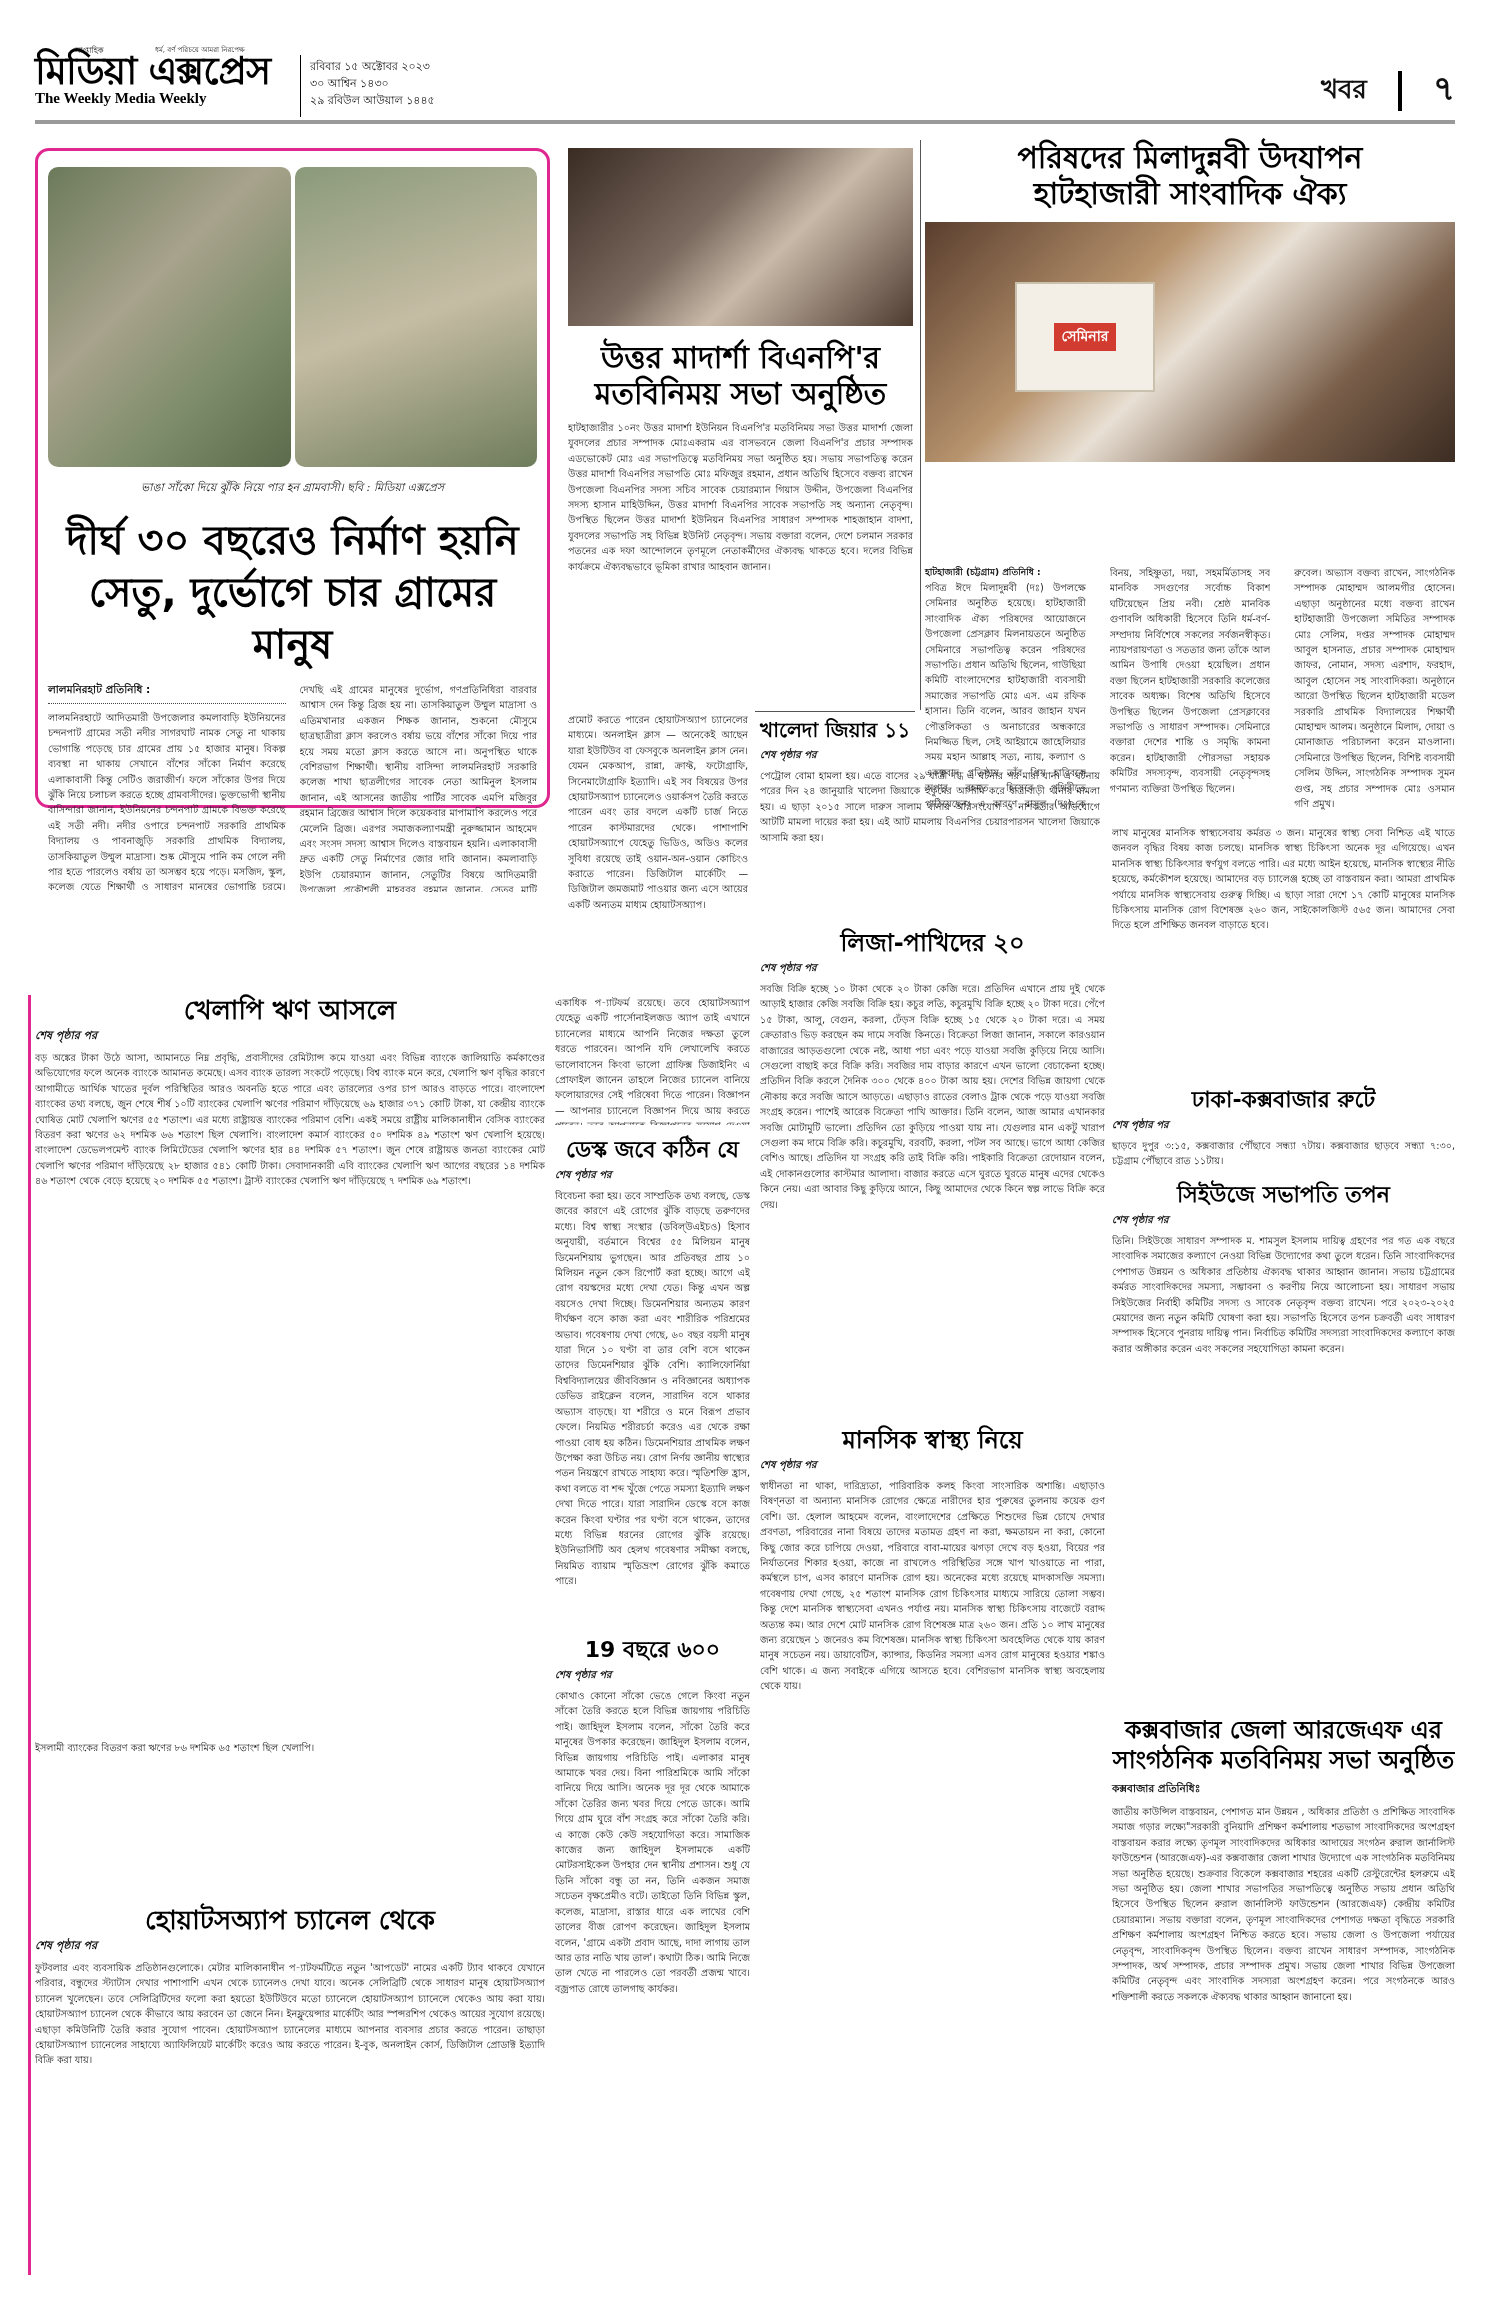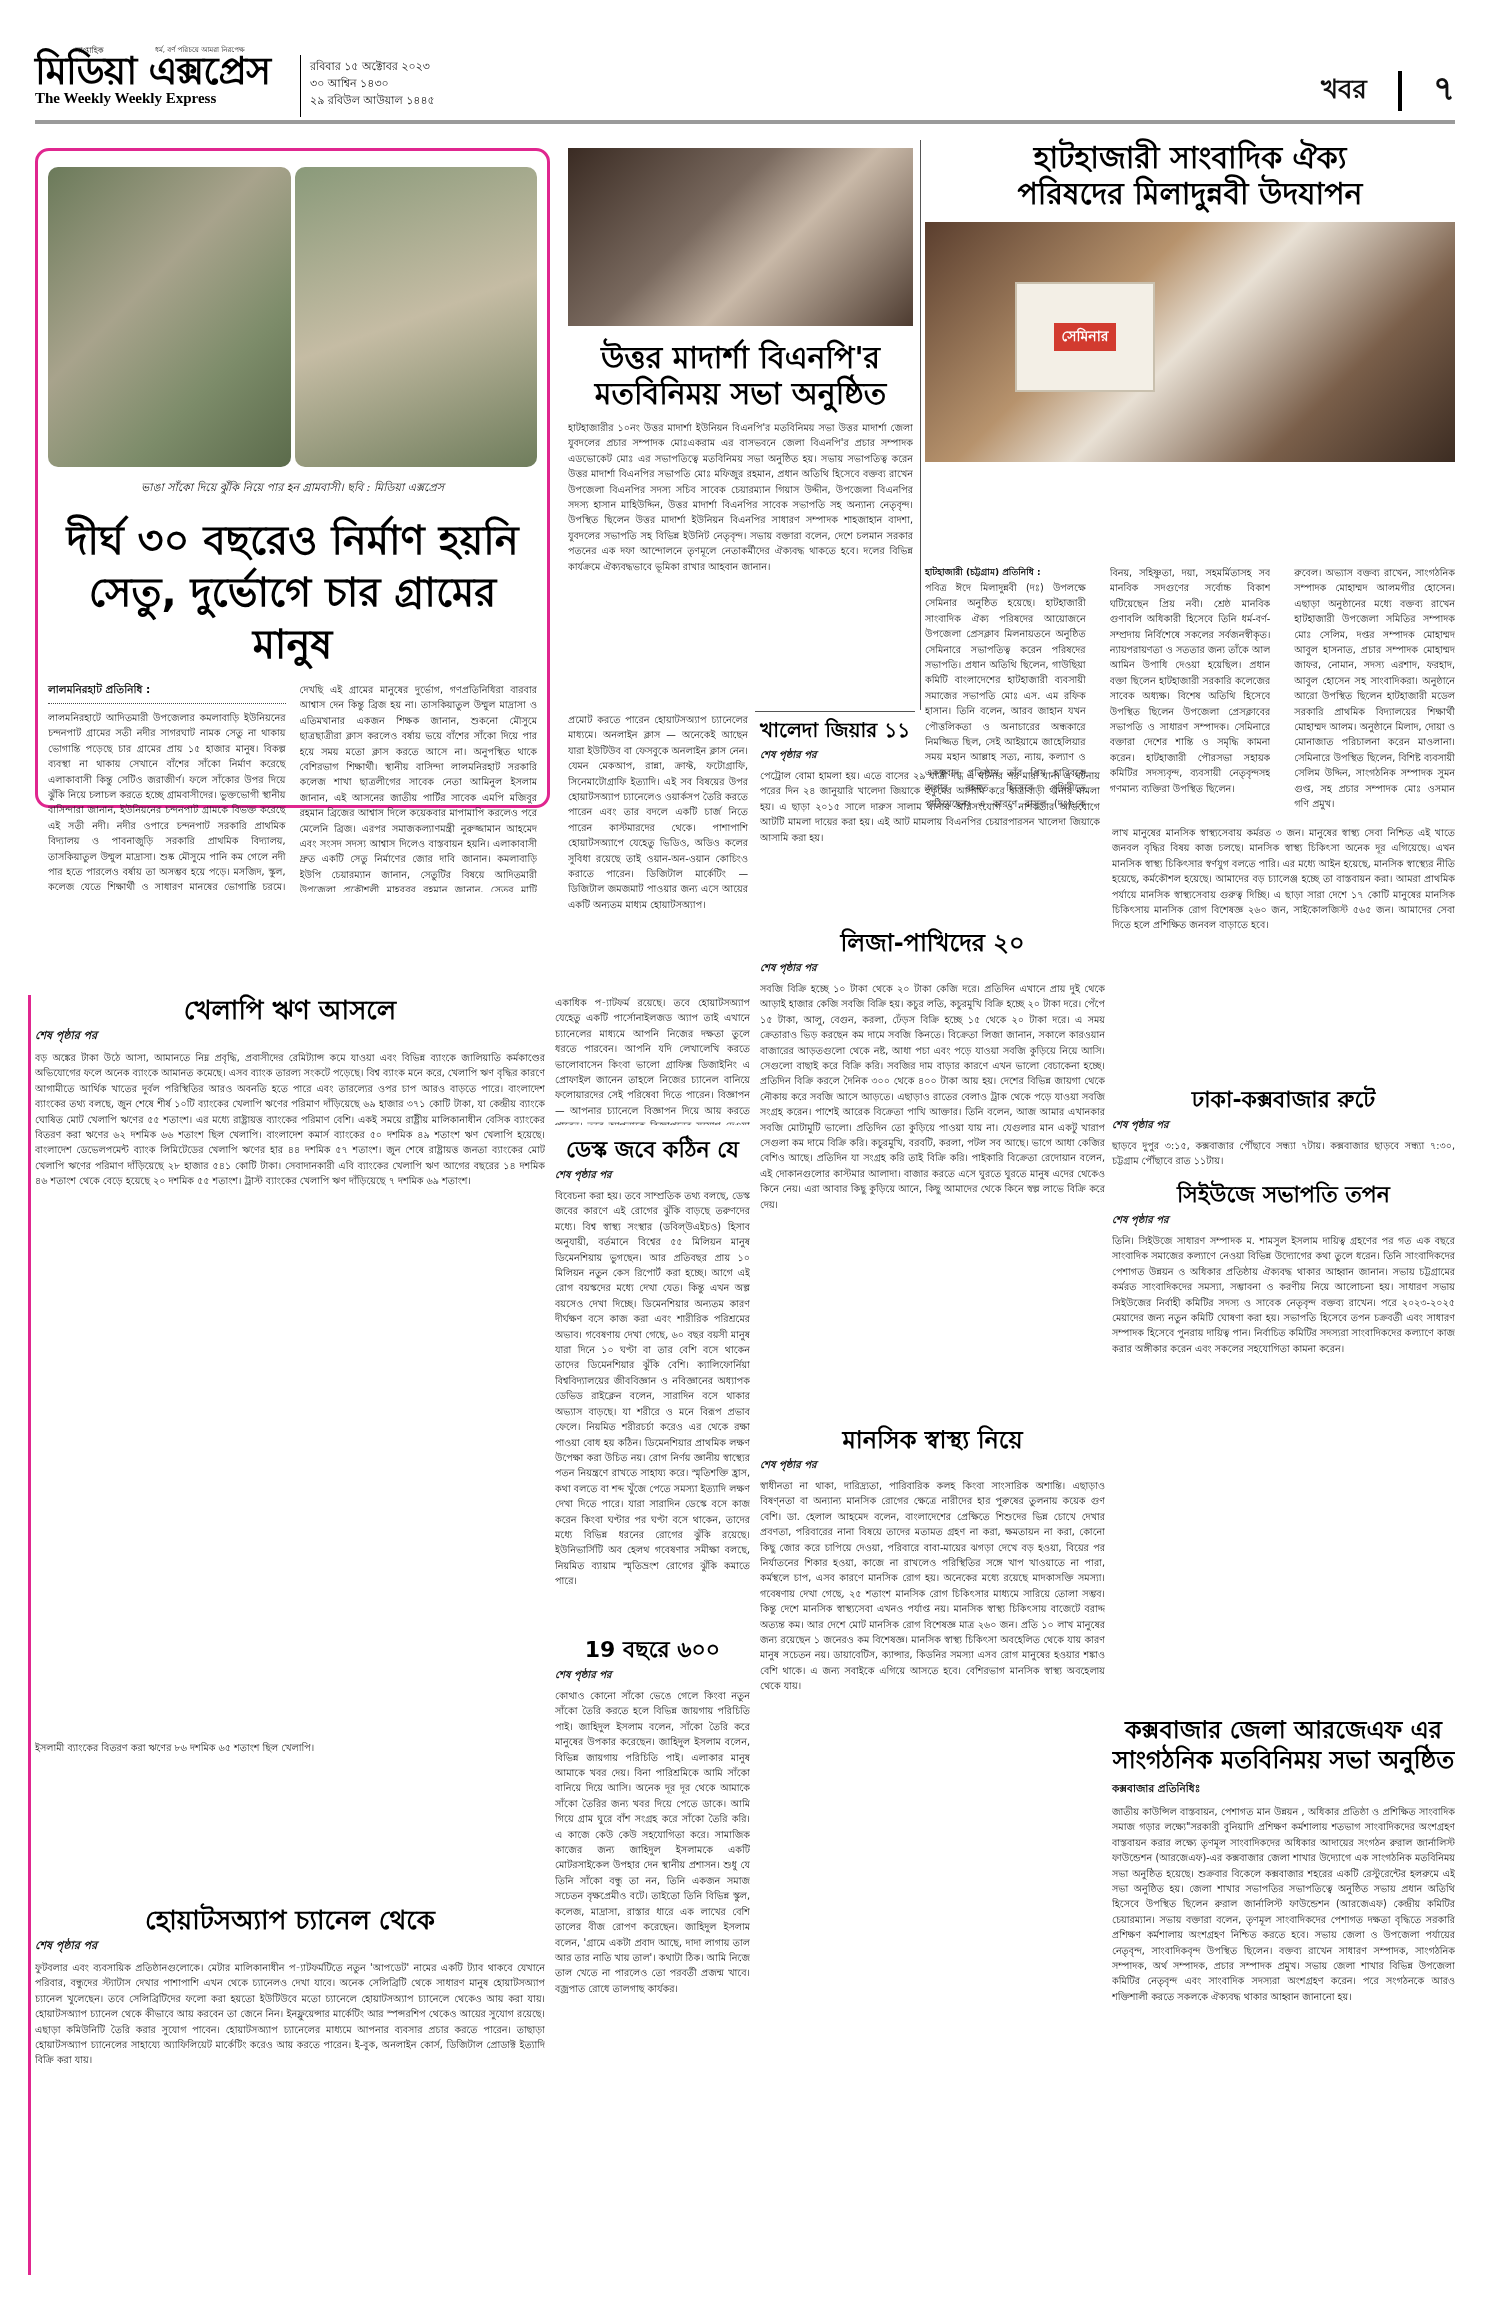--- a/index.html
+++ b/index.html
@@ -35,21 +35,21 @@
   .fill{overflow:hidden}
 </style>
 </head>
 <body>
 
 <div class="abs masthead">
   <div class="abs logo">
     <span class="logo-top">সাপ্তাহিক</span>
     <span class="logo-tag">ধর্ম, বর্ণ পরিচয়ে আমরা নিরপেক্ষ</span>
     <div class="logo-main">মিডিয়া এক্সপ্রেস</div>
-    <div class="logo-sub">The Weekly Weekly Express</div>
+    <div class="logo-sub">The Weekly Media Weekly</div>
   </div>
   <div class="abs vsep"></div>
   <div class="abs dates">
     <div>রবিবার ১৫ অক্টোবর ২০২৩</div>
     <div>৩০ আশ্বিন ১৪৩০</div>
     <div>২৯ রবিউল আউয়াল ১৪৪৫</div>
   </div>
   <div class="abs section">
     <span>খবর</span>
     <span class="bar"></span>
@@ -77,22 +77,22 @@
 </div>
 
 <div class="abs" style="left:568px;top:148px;width:345px;height:560px">
   <div class="photo2" style="height:178px"></div>
   <h2 class="hd" style="margin-top:14px">উত্তর মাদার্শা বিএনপি'র</h2>
   <h2 class="hd">মতবিনিময় সভা অনুষ্ঠিত</h2>
   <div class="txt fill" style="margin-top:8px;height:250px">হাটহাজারীর ১০নং উত্তর মাদার্শা ইউনিয়ন বিএনপি'র মতবিনিময় সভা উত্তর মাদার্শা জেলা যুবদলের প্রচার সম্পাদক মোঃএকরাম এর বাসভবনে জেলা বিএনপি'র প্রচার সম্পাদক এডভোকেট মোঃ এর সভাপতিত্বে মতবিনিময় সভা অনুষ্ঠিত হয়। সভায় সভাপতিত্ব করেন উত্তর মাদার্শা বিএনপির সভাপতি মোঃ মফিজুর রহমান, প্রধান অতিথি হিসেবে বক্তব্য রাখেন উপজেলা বিএনপির সদস্য সচিব সাবেক চেয়ারম্যান গিয়াস উদ্দীন, উপজেলা বিএনপির সদস্য হাসান মাহিউদ্দিন, উত্তর মাদার্শা বিএনপির সাবেক সভাপতি সহ অন্যান্য নেতৃবৃন্দ। উপস্থিত ছিলেন উত্তর মাদার্শা ইউনিয়ন বিএনপির সাধারণ সম্পাদক শাহজাহান বাদশা, যুবদলের সভাপতি সহ বিভিন্ন ইউনিট নেতৃবৃন্দ। সভায় বক্তারা বলেন, দেশে চলমান সরকার পতনের এক দফা আন্দোলনে তৃণমূলে নেতাকর্মীদের ঐক্যবদ্ধ থাকতে হবে। দলের বিভিন্ন কার্যক্রমে ঐক্যবদ্ধভাবে ভূমিকা রাখার আহবান জানান।</div>
 </div>
 
 <div class="abs" style="left:925px;top:140px;width:530px;height:420px">
+  <h2 class="hd">পরিষদের মিলাদুন্নবী উদযাপন</h2>
   <h2 class="hd">হাটহাজারী সাংবাদিক ঐক্য</h2>
-  <h2 class="hd">পরিষদের মিলাদুন্নবী উদযাপন</h2>
   <div class="photo3" style="height:240px;margin-top:10px;position:relative">
     <div style="position:absolute;left:90px;top:60px;width:140px;height:110px;background:#f3efe6;border:2px solid #c9c0ae;display:flex;align-items:center;justify-content:center">
       <span style="background:#d23b2f;color:#fff;font-weight:bold;font-size:14px;padding:2px 8px">সেমিনার</span>
     </div>
   </div>
 </div>
 <div class="abs vline" style="left:920px;top:140px;height:570px"></div>
 
 <div class="abs" style="left:568px;top:712px;width:180px;height:245px">
   <div class="txt fill" style="height:245px">প্রমোট করতে পারেন হোয়াটসঅ্যাপ চ্যানেলের মাধ্যমে। অনলাইন ক্লাস — অনেকেই আছেন যারা ইউটিউব বা ফেসবুকে অনলাইন ক্লাস নেন। যেমন মেকআপ, রান্না, ক্রাফ্ট, ফটোগ্রাফি, সিনেমাটোগ্রাফি ইত্যাদি। এই সব বিষয়ের উপর হোয়াটসঅ্যাপ চ্যানেলেও ওয়ার্কসপ তৈরি করতে পারেন এবং তার বদলে একটি চার্জ নিতে পারেন কাস্টমারদের থেকে। পাশাপাশি হোয়াটসঅ্যাপে যেহেতু ভিডিও, অডিও কলের সুবিধা রয়েছে তাই ওয়ান-অন-ওয়ান কোচিংও করাতে পারেন। ডিজিটাল মার্কেটিং — ডিজিটাল জমজমাট পাওয়ার জন্য এসে আয়ের একটি অন্যতম মাধ্যম হোয়াটসঅ্যাপ।</div>

